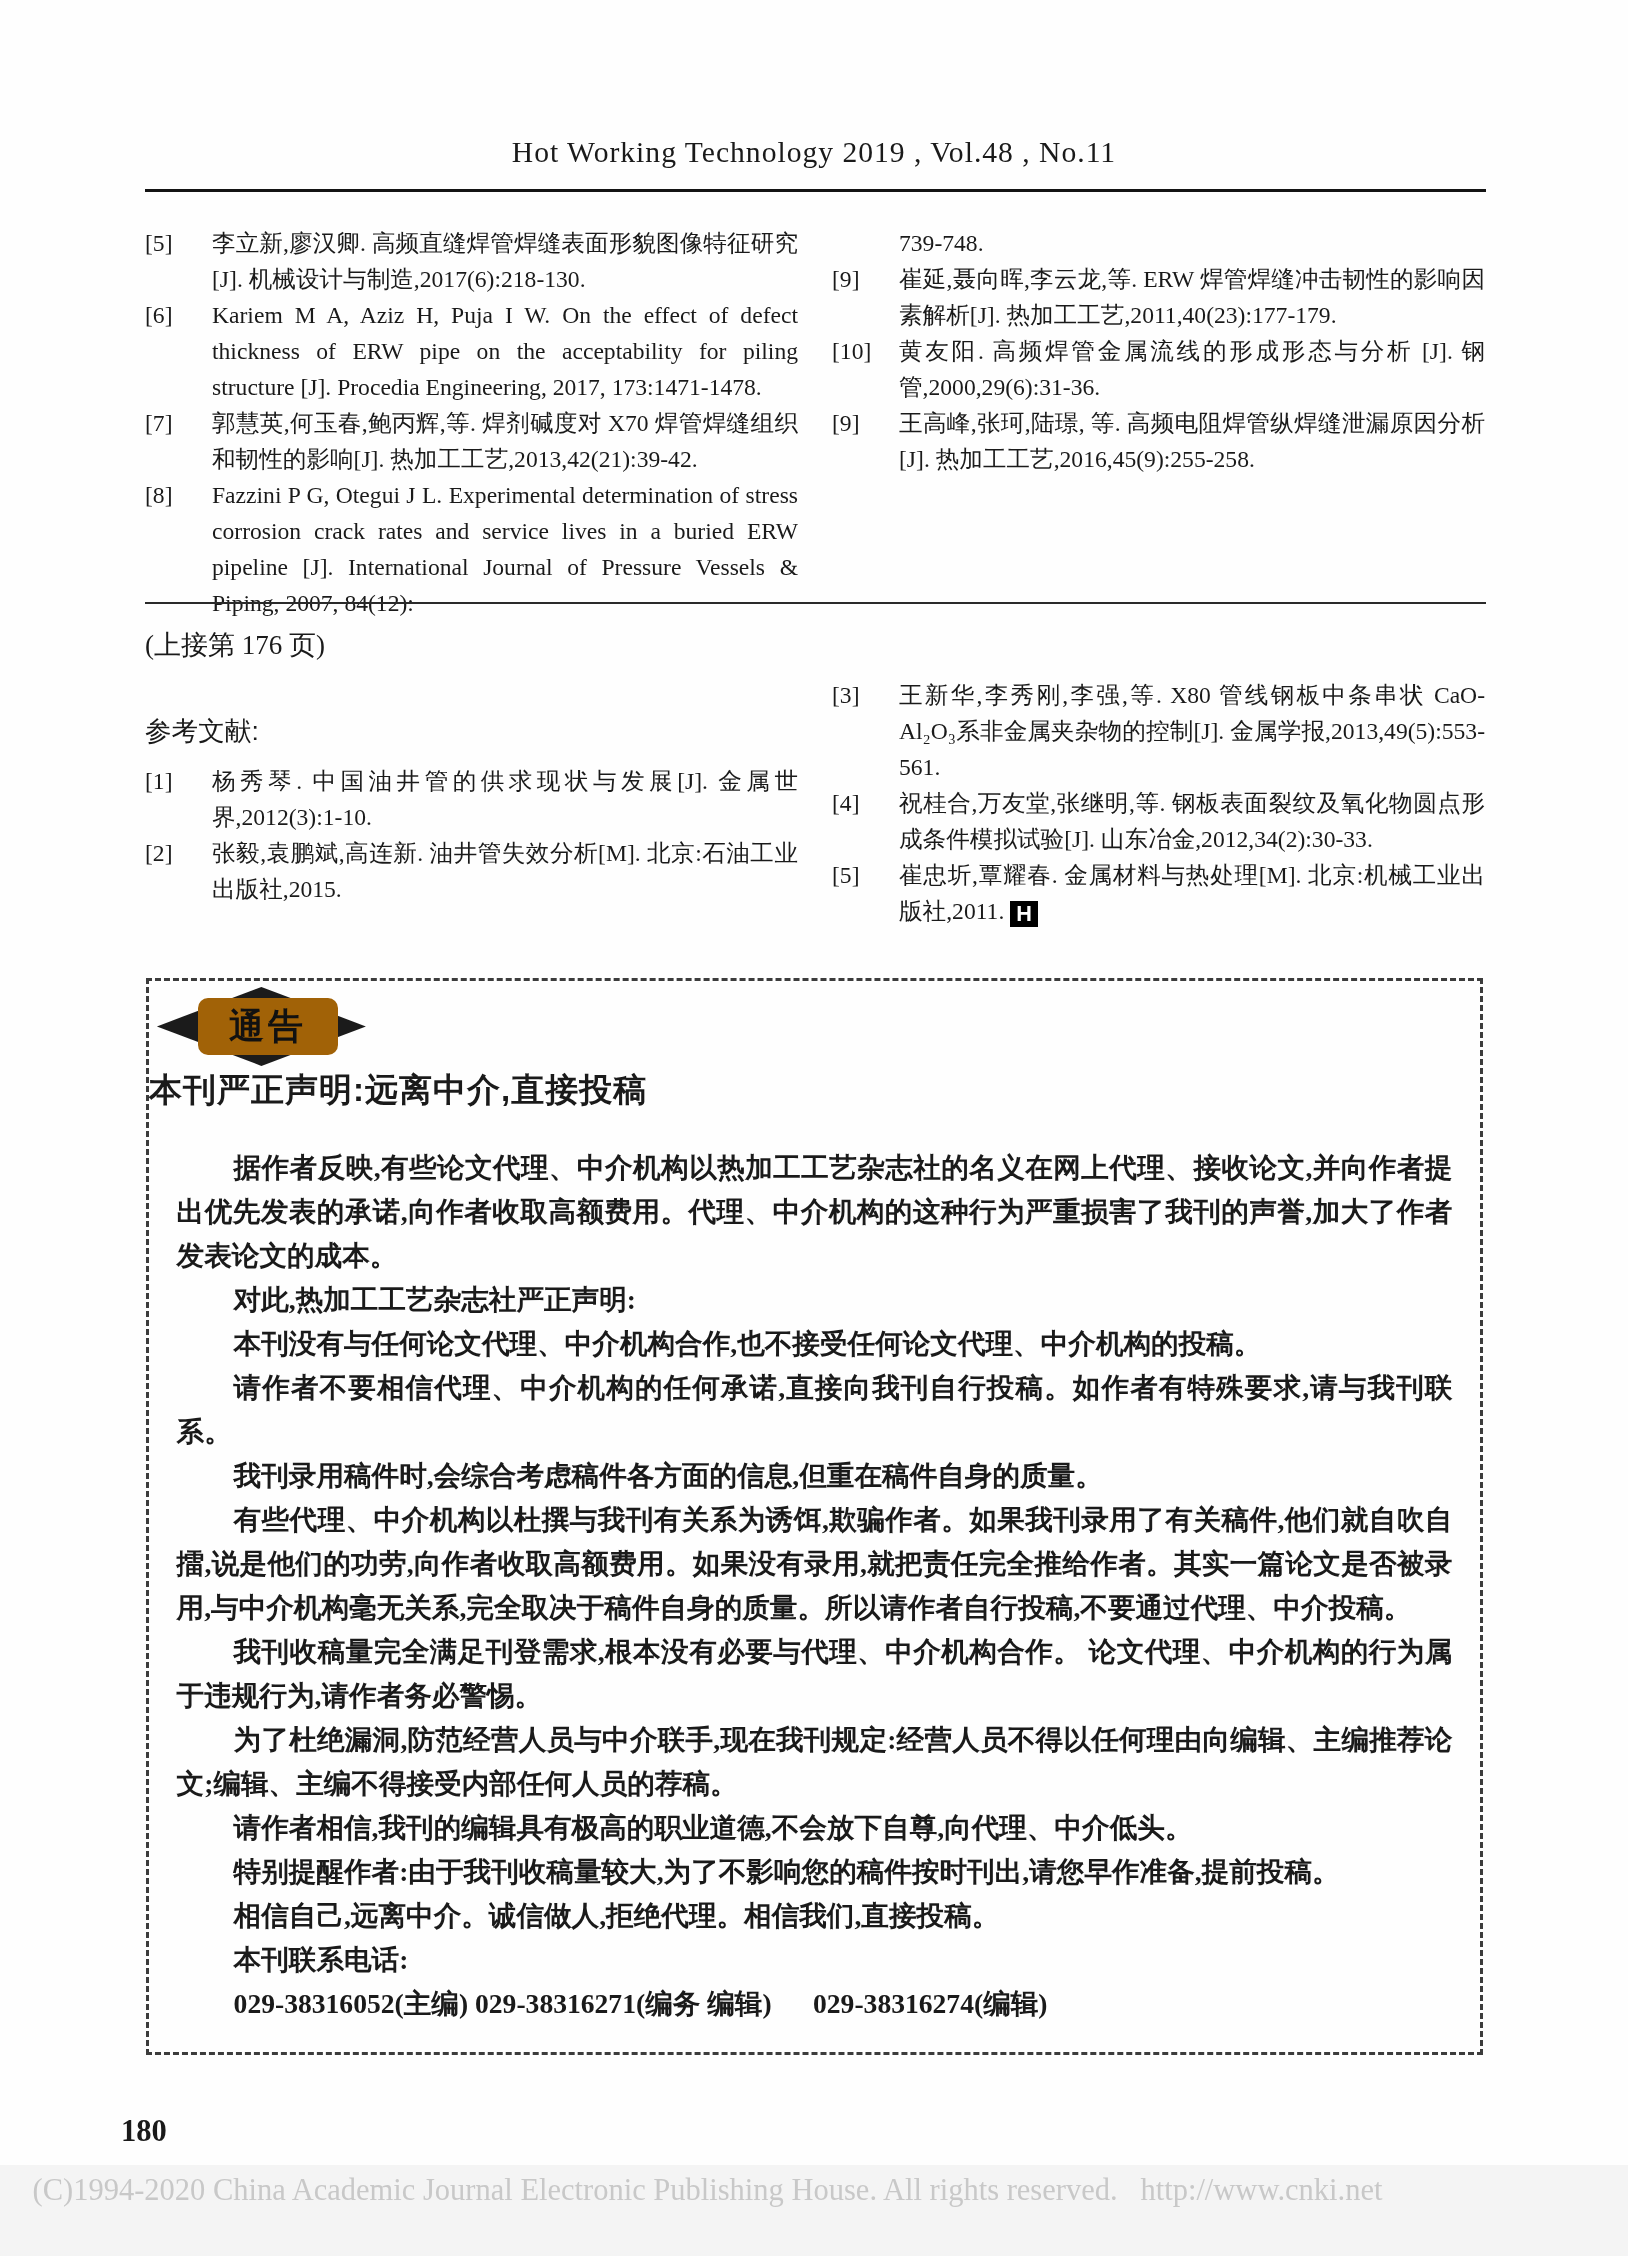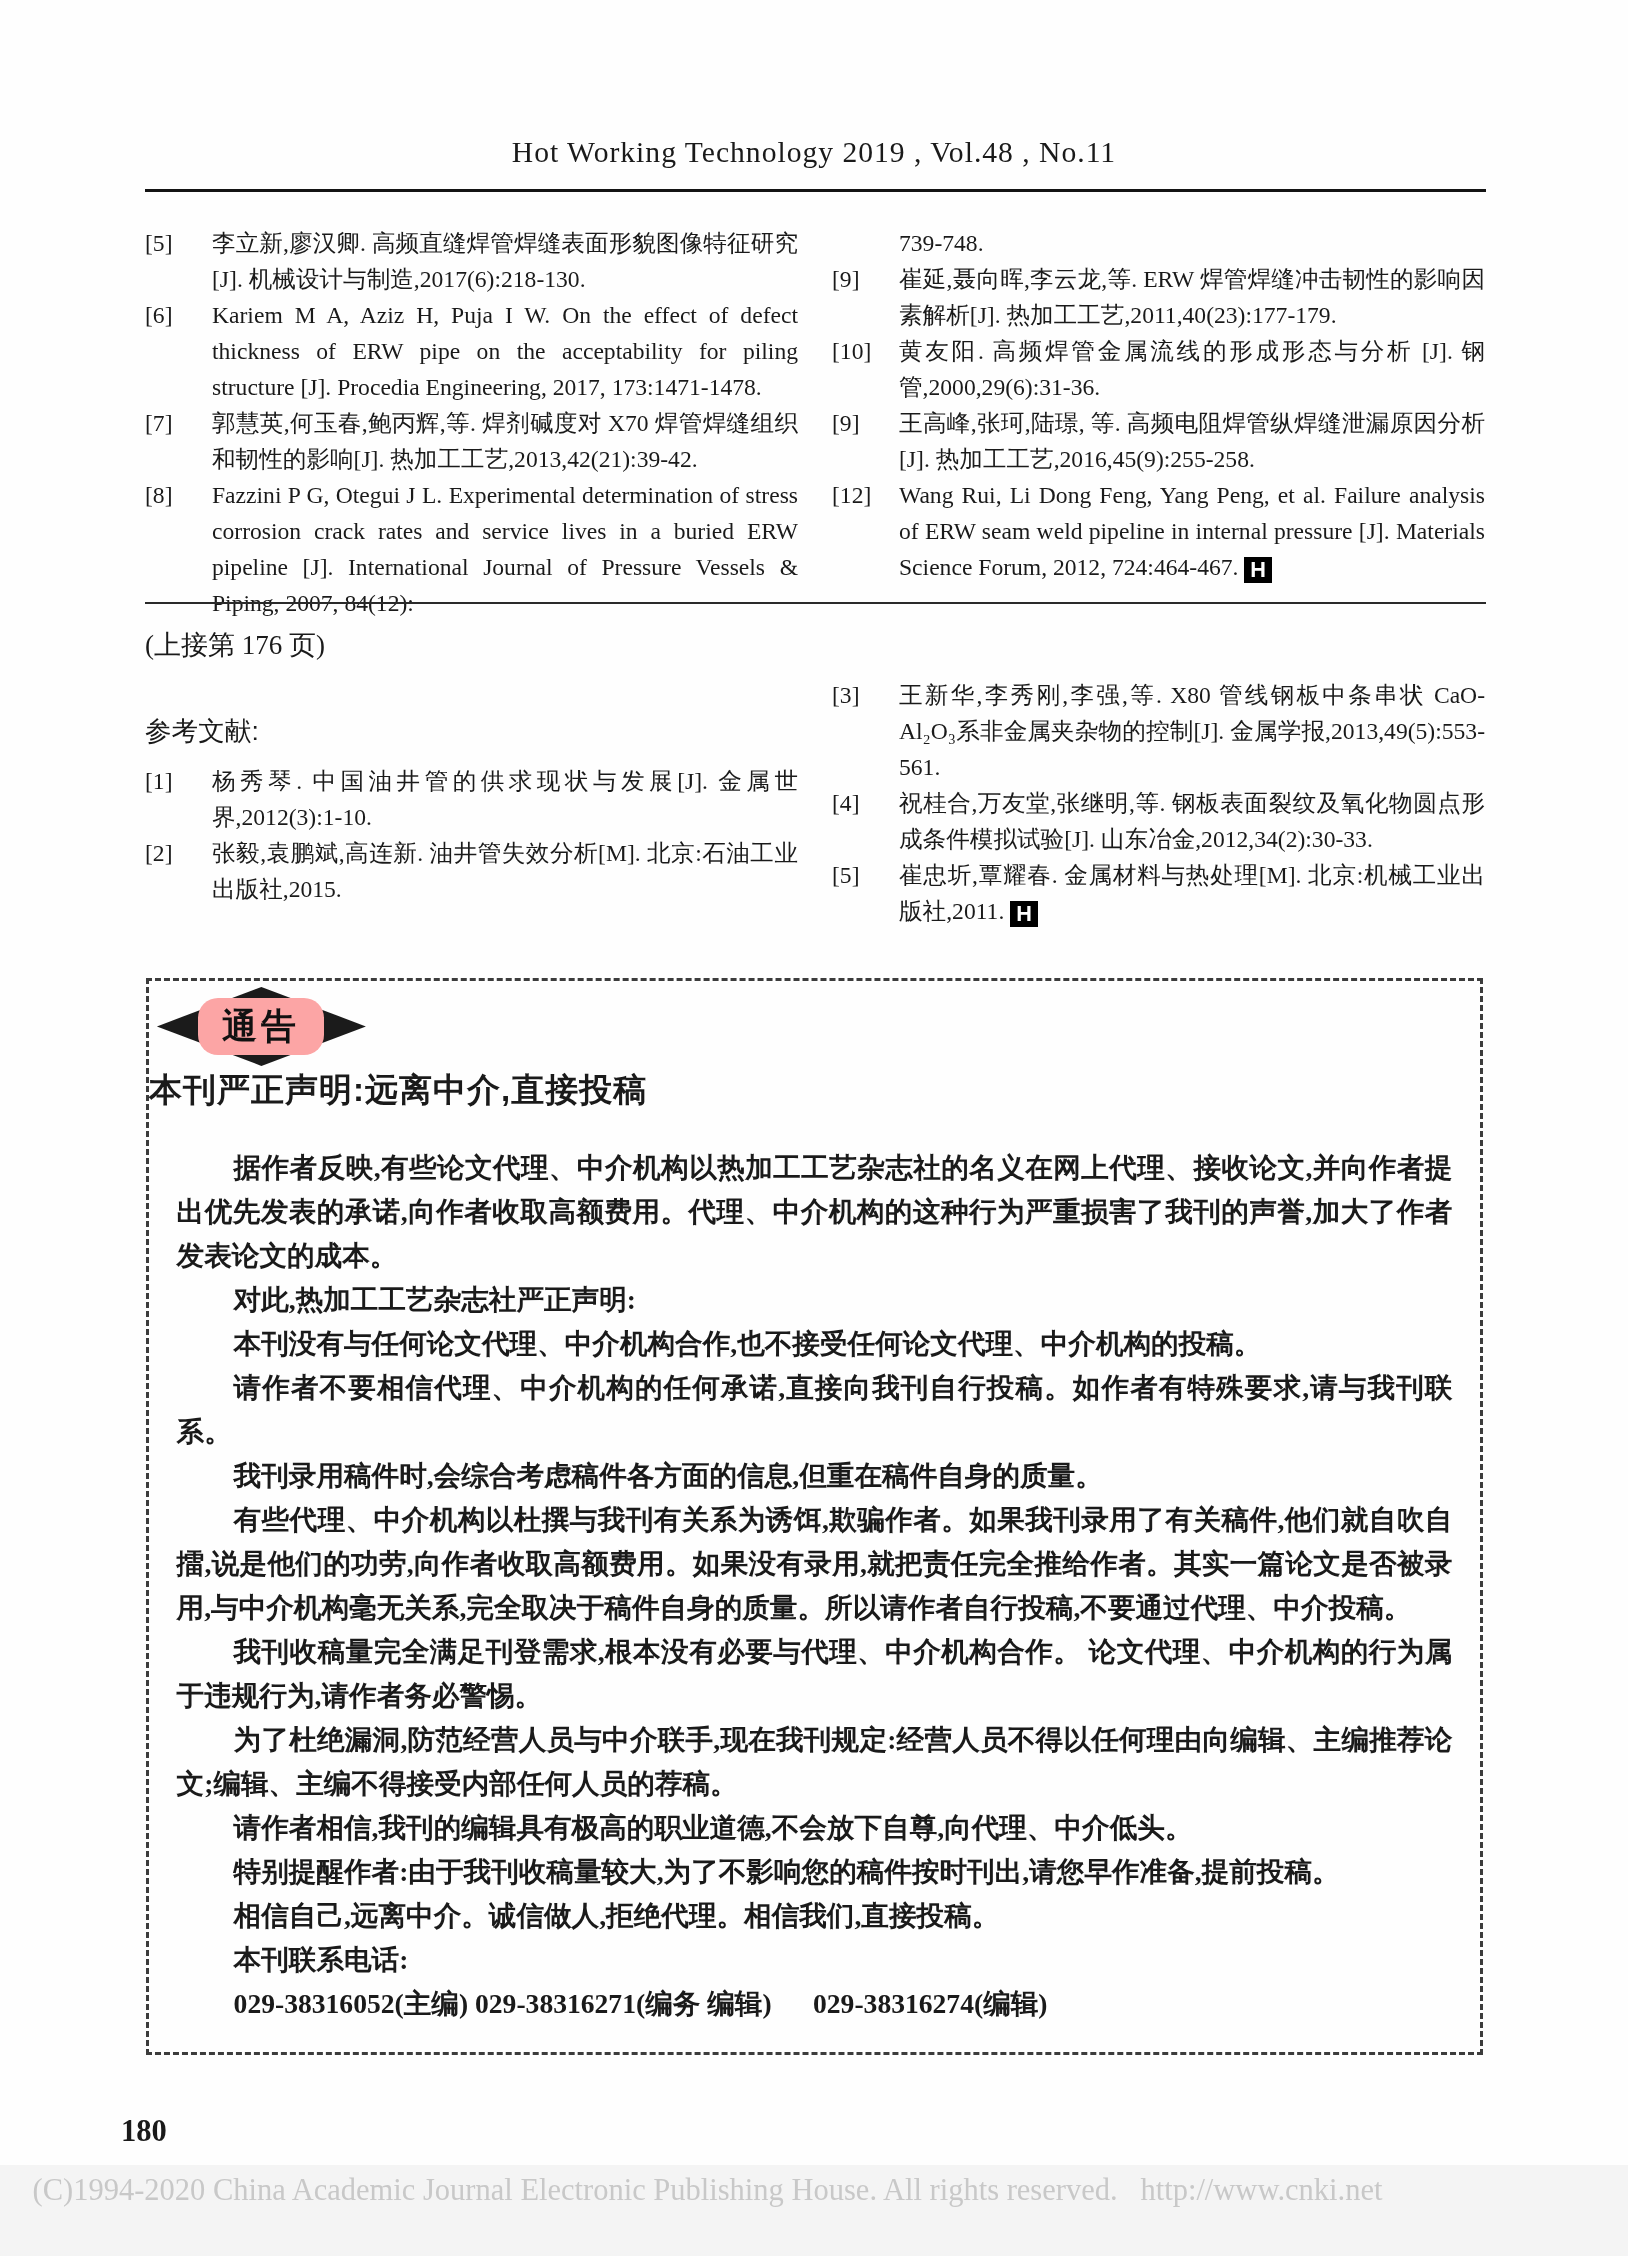--- a/index.html
+++ b/index.html
@@ -41,22 +41,22 @@
   .notice-box {
     position:absolute; left:146px; top:978px; width:1337px; height:1077px;
     border:3.9px dashed #3c3c3c; background:#fefefe;
   }
   .notice-badge { position:absolute; left:7.9px; top:5.9px; width:209px; height:79px; }
   .badge-diamond {
     position:absolute; inset:0; background:#1b1b1b;
     clip-path:polygon(0 50%, 50% 0, 100% 50%, 50% 100%);
   }
   .badge-label {
-    position:absolute; left:41px; top:10.8px; width:126px; height:57px;
-    background:#fca5a5; border-radius:20px;
+    position:absolute; left:41px; top:10.8px; width:140px; height:57px;
+    background:#a16207; border-radius:10px;
     display:flex; align-items:center; justify-content:center;
     font-family:"Liberation Sans","DejaVu Sans",sans-serif;
     font-weight:bold; font-size:35px; letter-spacing:3.9px; color:#111;
   }
   .notice-title {
     position:absolute; top:87px; left:0; width:100%;
     text-align:left; font-family:"Liberation Sans","DejaVu Sans",sans-serif;
     font-weight:bold; font-size:33px; letter-spacing:1px;
   }
   .notice-body {
@@ -84,21 +84,20 @@
       <div class="ref-item"><span class="ref-num">[5]</span><span class="ref-text">李立新,廖汉卿. 高频直缝焊管焊缝表面形貌图像特征研究[J]. 机械设计与制造,2017(6):218-130.</span></div>
       <div class="ref-item"><span class="ref-num">[6]</span><span class="ref-text">Kariem M A, Aziz H, Puja I W. On the effect of defect thickness of ERW pipe on the acceptability for piling structure [J]. Procedia Engineering, 2017, 173:1471-1478.</span></div>
       <div class="ref-item"><span class="ref-num">[7]</span><span class="ref-text">郭慧英,何玉春,鲍丙辉,等. 焊剂碱度对 X70 焊管焊缝组织和韧性的影响[J]. 热加工工艺,2013,42(21):39-42.</span></div>
       <div class="ref-item"><span class="ref-num">[8]</span><span class="ref-text">Fazzini P G, Otegui J L. Experimental determination of stress corrosion crack rates and service lives in a buried ERW pipeline [J]. International Journal of Pressure Vessels &amp; Piping, 2007, 84(12):</span></div>
     </div>
   <div class="ref-col col-top-right">
       <div class="ref-item"><span class="ref-num"></span><span class="ref-text">739-748.</span></div>
       <div class="ref-item"><span class="ref-num">[9]</span><span class="ref-text">崔延,聂向晖,李云龙,等. ERW 焊管焊缝冲击韧性的影响因素解析[J]. 热加工工艺,2011,40(23):177-179.</span></div>
       <div class="ref-item"><span class="ref-num">[10]</span><span class="ref-text">黄友阳. 高频焊管金属流线的形成形态与分析 [J]. 钢管,2000,29(6):31-36.</span></div>
       <div class="ref-item"><span class="ref-num">[9]</span><span class="ref-text">王高峰,张珂,陆璟, 等. 高频电阻焊管纵焊缝泄漏原因分析[J]. 热加工工艺,2016,45(9):255-258.</span></div>
-      <div class="ref-item"><span class="ref-num">[12]</span><span class="ref-text">Wang Rui, Li Dong Feng, Yang Peng, et al. Failure analysis of ERW seam weld pipeline in internal pressure [J]. Materials Science Forum, 2012, 724:464-467.<span class="endmark">H</span></span></div>
     </div>
 
   <div class="section-sep"></div>
 
   <div class="continued-note">(上接第 176 页)</div>
   <div class="refs-heading">参考文献:</div>
 
   <div class="ref-col col-bot-left">
       <div class="ref-item"><span class="ref-num">[1]</span><span class="ref-text">杨秀琴. 中国油井管的供求现状与发展[J]. 金属世界,2012(3):1-10.</span></div>
       <div class="ref-item"><span class="ref-num">[2]</span><span class="ref-text">张毅,袁鹏斌,高连新. 油井管失效分析[M]. 北京:石油工业出版社,2015.</span></div>

